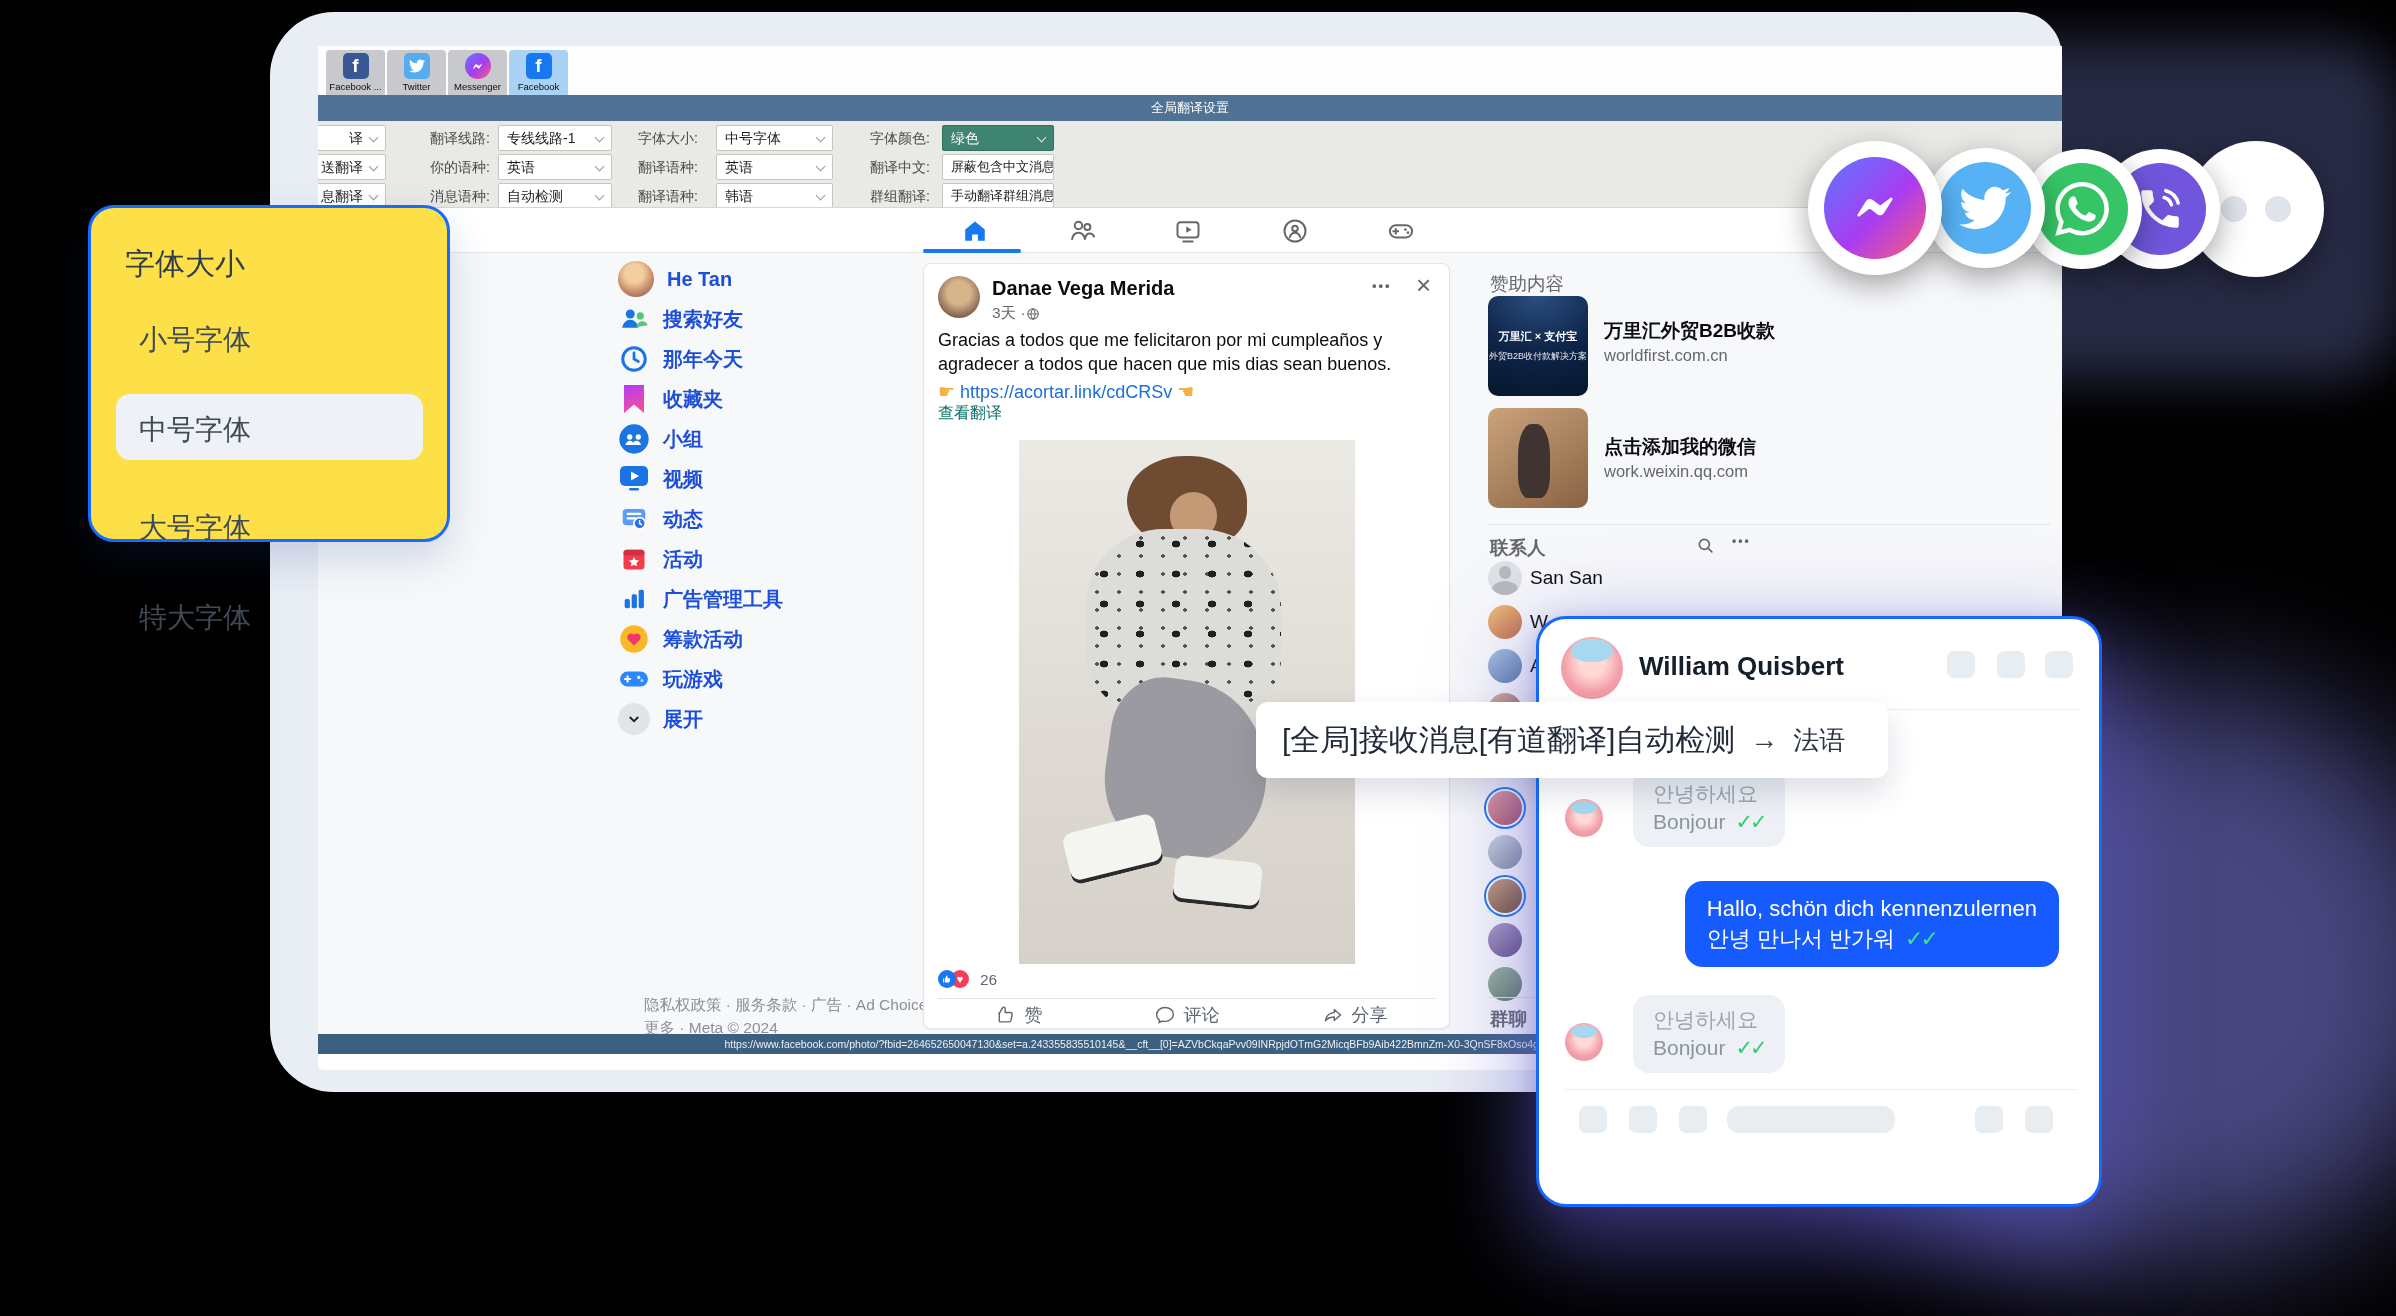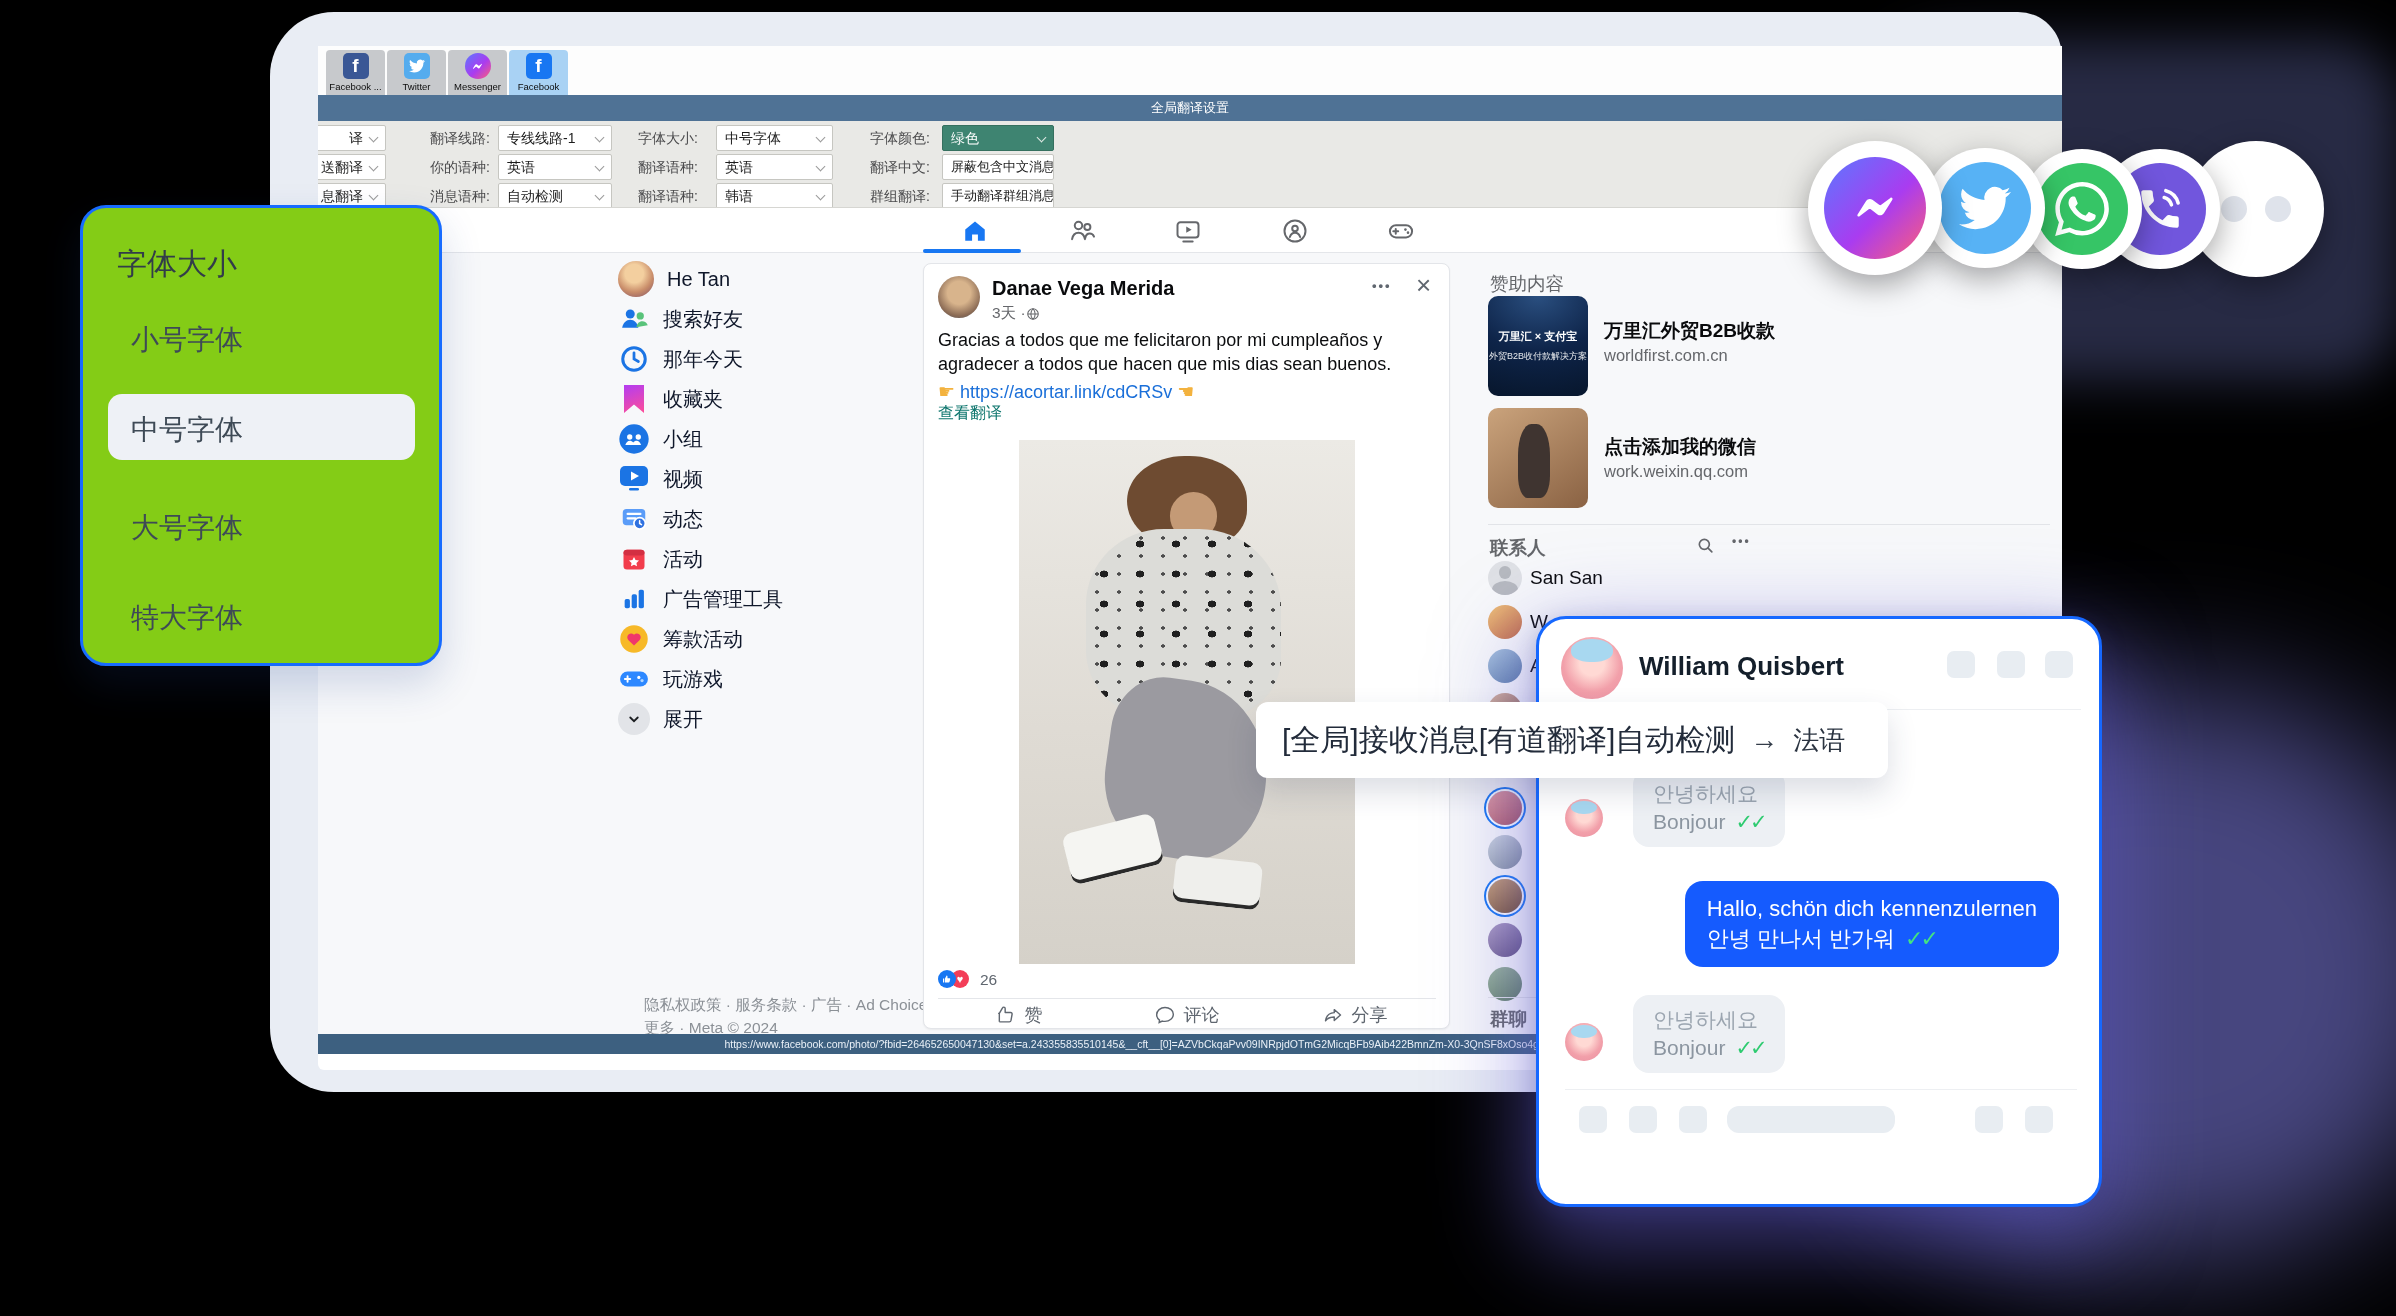--- a/index.html
+++ b/index.html
@@ -32,21 +32,21 @@
 .tlab{position:absolute;height:26px;line-height:26px;font-size:14px;color:#4a4a4c;text-align:right}
 .c2l{left:56px;width:116px}.c2v{left:180px;width:114px}
 .c3l{left:280px;width:100px}.c3v{left:398px;width:117px}
 .c4l{left:508px;width:104px}.c4v{left:624px;width:112px}
 
 .fb{left:0;top:162px;width:1744px;height:826px;background:#f7f8fa}
 .navstrip{left:0;top:0;width:1744px;height:45px;background:#fff;border-bottom:1px solid #e4e6ea}
 .navico{position:absolute;top:3px;width:40px;height:40px;display:flex;align-items:center;justify-content:center}
 .nav-underline{position:absolute;left:605px;top:41px;width:98px;height:4px;border-radius:2px;background:#1877f2}
 .srow{position:absolute;left:300px;width:300px;height:40px;display:flex;align-items:center;gap:13px}
-.srow .slabel{font-size:20px;color:#0f172a;font-weight:400;white-space:nowrap}
+.srow .slabel{font-size:20px;color:#1d4ed8;font-weight:700;white-space:nowrap}
 .si{width:32px;height:32px;flex:none;display:flex;align-items:center;justify-content:center;position:relative}
 .circ{border-radius:50%}
 .av-he{width:36px;height:36px;border-radius:50%;background:radial-gradient(circle at 45% 35%,#f3cf9f 0 30%,#c98d6a 60%,#7a4a63)}
 .fb-footer{left:326px;top:785px;width:460px;font-size:15.5px;line-height:23px;color:#8b9096}
 
 .feed{left:605px;top:55px;width:527px;height:766px;background:#fff;border:1px solid #e3e5e9;border-radius:8px;box-shadow:0 1px 2px rgba(0,0,0,.06)}
 .post-av{left:14px;top:12px;width:42px;height:42px;border-radius:50%;background:radial-gradient(circle at 50% 40%,#d8b48c 0 35%,#8a6a54 70%,#44566e)}
 .pname{left:68px;top:13px;font-size:20px;font-weight:bold;color:#0a0b0d}
 .pmeta{left:68px;top:39px;font-size:15.5px;color:#65676b;display:flex;align-items:center;}
 .pmore{left:448px;top:14px;font-size:13px;letter-spacing:2px;color:#606770;font-weight:bold}
@@ -86,21 +86,21 @@
 .av-def{background:#dfe1e5;overflow:hidden}
 .av-def::before{content:"";position:absolute;left:31%;top:16%;width:38%;height:38%;border-radius:50%;background:#b6b9bf}
 .av-def::after{content:"";position:absolute;left:12%;top:58%;width:76%;height:52%;border-radius:50% 50% 0 0;background:#b6b9bf}
 .g1{background:linear-gradient(140deg,#f0c27b,#c06a4e)}.g2{background:linear-gradient(140deg,#aac4e0,#5c7ca8)}
 .g3{background:linear-gradient(140deg,#d9b8a6,#8a5a44)}.g4{background:linear-gradient(140deg,#e8a0a8,#a05060)}
 .g5{background:linear-gradient(140deg,#cfd8e2,#7e8b9a)}.g6{background:linear-gradient(140deg,#caa27b,#6e4b31)}
 .g7{background:linear-gradient(140deg,#b0a0c8,#605080)}.g8{background:linear-gradient(140deg,#9db8a0,#5c7a60)}
 
 .statusbar{left:0;top:988px;width:1744px;height:20px;background:#3d6080;color:#e9f0f7;font-size:10.5px;line-height:20px;text-align:center;white-space:nowrap;overflow:hidden}
 
-.fpanel{left:80px;top:205px;width:362px;height:461px;background:#84cc16;border:3px solid #176bff;border-radius:26px;box-shadow:0 18px 40px rgba(30,60,140,.18);z-index:25}
+.fpanel{left:88px;top:205px;width:362px;height:337px;background:#fde047;border:3px solid #176bff;border-radius:26px;box-shadow:0 18px 40px rgba(30,60,140,.18);z-index:25}
 .fp-title{left:34px;top:36px;font-size:30px;color:#323d49;font-weight:500}
 .fp-opt{position:absolute;left:48px;font-size:28px;color:#3e4a56}
 .fp-pill{left:25px;top:186px;width:307px;height:66px;border-radius:14px;background:#eef1f6}
 
 .soc{border-radius:50%;background:#fff;box-shadow:0 10px 30px rgba(0,0,0,.35);display:flex;align-items:center;justify-content:center}
 .soc-in{border-radius:50%;display:flex;align-items:center;justify-content:center}
 
 .chat{left:1536px;top:616px;width:566px;height:591px;background:#fff;border:3px solid #1668ff;border-radius:30px;z-index:30;box-shadow:0 30px 90px 10px rgba(106,99,216,.55),0 6px 24px rgba(30,40,90,.25)}
 .chat-av{left:22px;top:18px;width:62px;height:62px;border-radius:50%;background:radial-gradient(circle at 50% 42%,#ffd9d4 0 26%,#f2a0aa 60%,#e98fa0);overflow:hidden}
 .chat-av::before{content:"";position:absolute;left:16%;top:4%;width:68%;height:36%;border-radius:50% 50% 45% 45%;background:#a8d8f0}

